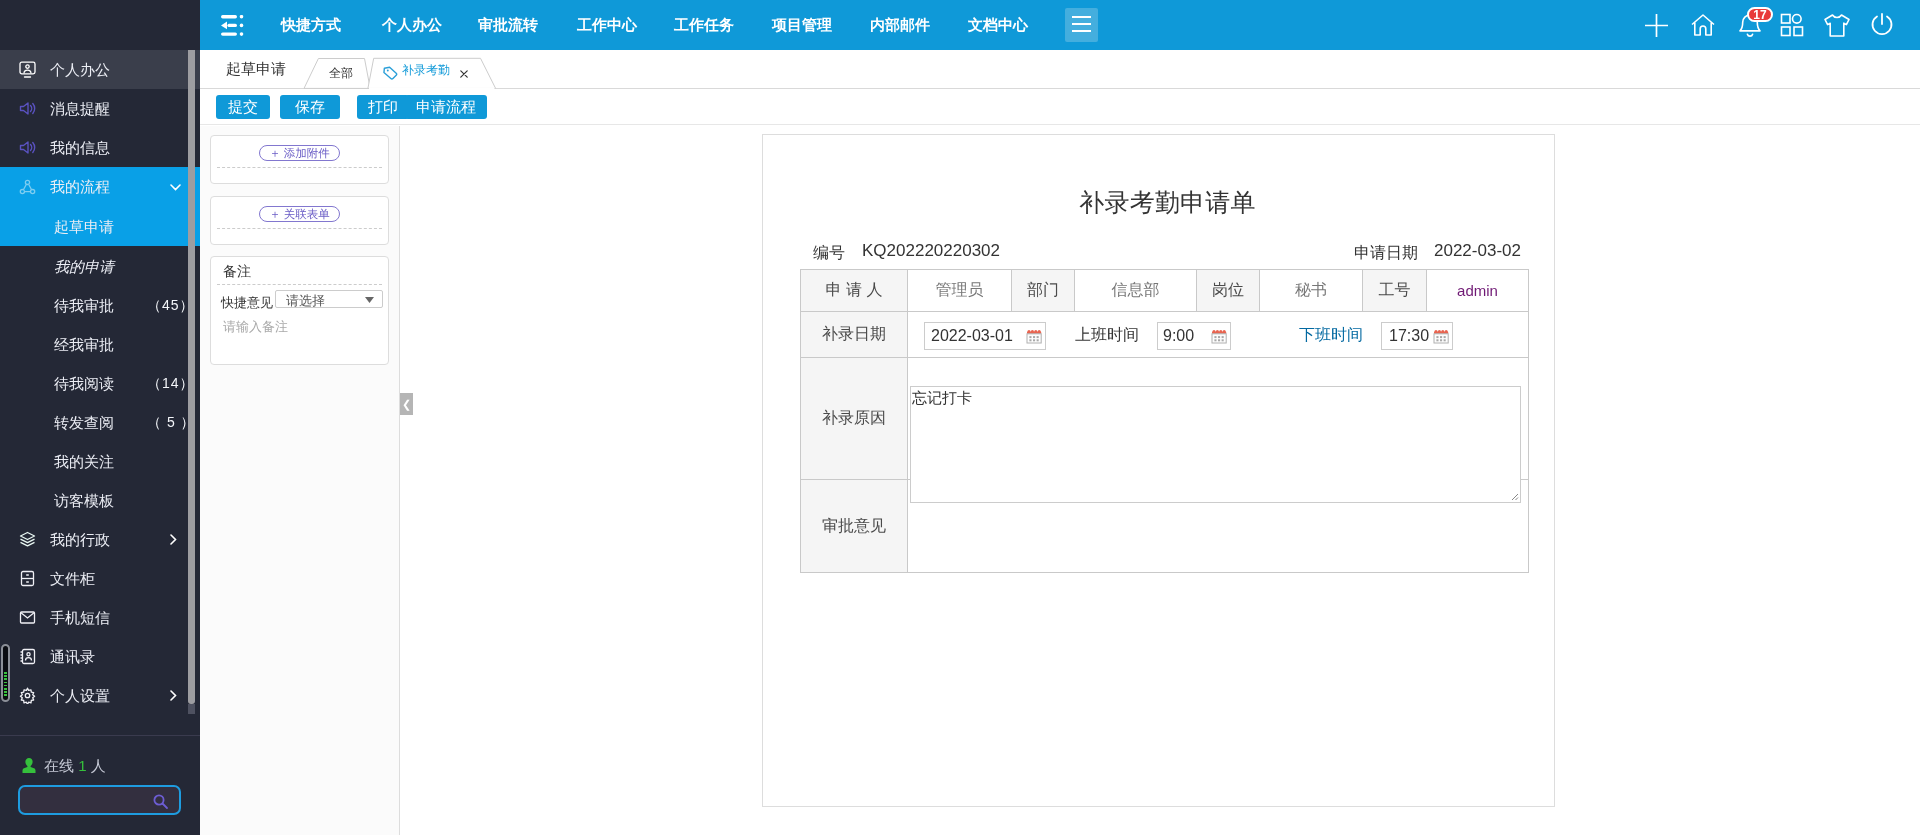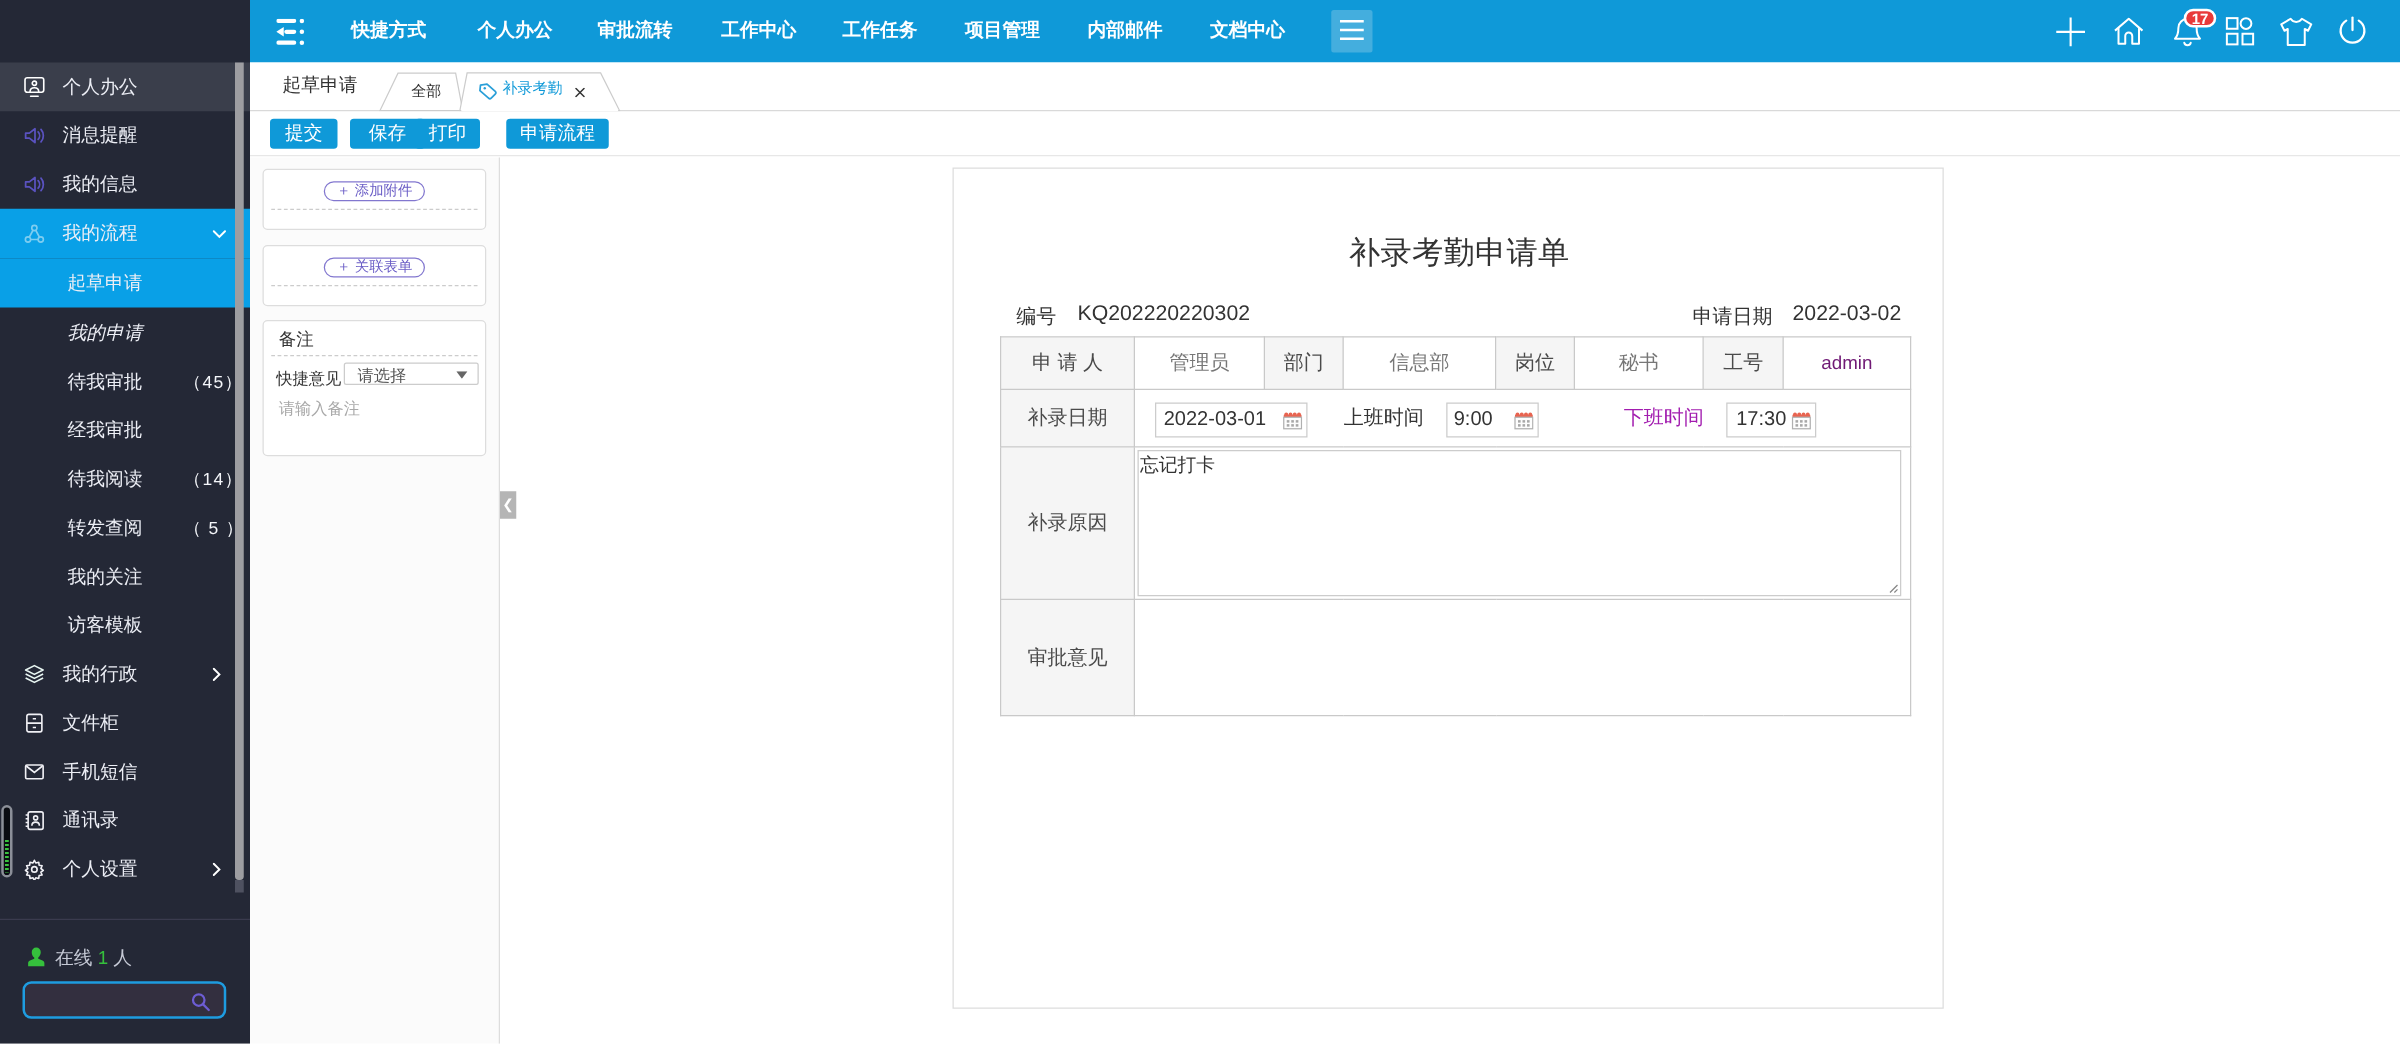--- a/index.html
+++ b/index.html
@@ -57,21 +57,21 @@
   #ftitle { position:absolute; left:9px; top:53px; width:100%; text-align:center; font-size:25px; line-height:28px; color:#333; letter-spacing:0.2px; }
   .flbl { position:absolute; font-size:16px; color:#333; }
   .fval { position:absolute; font-size:17px; color:#333; }
   #ftable { position:absolute; left:37px; top:134px; border-collapse:collapse; table-layout:fixed; }
   #ftable td { border:1px solid #c9c9c9; font-size:16px; text-align:center; padding:0; }
   #ftable td.h { background:#f5f5f5; color:#4a4a4a; }
   #ftable td.v { color:#777; }
   .dinput { position:absolute; border:1px solid #ccc; background:#fff; font-size:16px; color:#333; }
   .dinput span { position:absolute; left:9px; top:50%; transform:translateY(-50%); }
   .dinput svg { position:absolute; right:3px; top:50%; transform:translateY(-50%); }
-  #fta { position:absolute; border:1px solid #ccc; background:#fff; font-size:15px; color:#333; text-align:left; }
+  #fta { position:absolute; border:1px solid #ccc; background:#fff; font-size:15px; color:#333; text-align:left;margin-top:26px; }
 </style>
 </head>
 <body>
 
 <div id="sidebar">
   <div id="menu">
     <div class="mrow" style="top:50px;background:#3a3e4b;">
       <svg class="ico" viewBox="0 0 17 17">
           <g fill="none" stroke="#fff" stroke-width="1.3">
             <rect x="1" y="1.2" width="15" height="11.6" rx="1.8"></rect>
@@ -295,21 +295,21 @@
     <circle cx="5.4" cy="5.2" r="1.1" fill="#2a9fd8"></circle>
   </svg>
   <svg style="position:absolute;left:260px;top:20px" width="8" height="8" viewBox="0 0 8 8">
     <path d="M0.8 0.8 L7.2 7.2 M7.2 0.8 L0.8 7.2" stroke="#333" stroke-width="1.2" stroke-linecap="round"></path>
   </svg>
 </div>
 
 <div id="toolbar">
   <div class="tbtn" style="left:16px;width:54px;">提交</div>
   <div class="tbtn" style="left:80px;width:60px;">保存</div>
-  <div class="tbtn" style="left:132px;width:52px;">打印</div>
+  <div class="tbtn" style="left:157px;width:52px;">打印</div>
   <div class="tbtn" style="left:205px;width:82px;">申请流程</div>
 </div>
 
 <div id="lpanel">
   <div class="lbox" style="top:9px;height:49px;">
     <div class="pillbtn">＋ 添加附件</div>
     <div class="dashline" style="top:31px"></div>
   </div>
   <div class="lbox" style="top:70px;height:49px;">
     <div class="pillbtn">＋ 关联表单</div>
@@ -397,21 +397,21 @@
                     <rect x="3.4" y="8.1" width="2.1" height="2"></rect>
                     <rect x="7" y="8.1" width="2.1" height="2"></rect>
                     <rect x="10.6" y="8.1" width="2.1" height="2"></rect>
                     <rect x="3.4" y="11.3" width="2.1" height="2"></rect>
                     <rect x="7" y="11.3" width="2.1" height="2"></rect>
                     <rect x="10.6" y="11.3" width="2.1" height="2"></rect>
                   </g>
                 </g>
               </svg>
         </div>
-        <div style="position:absolute;left:391px;top:0;height:46px;line-height:46px;font-size:16px;color:#a21caf;">下班时间</div>
+        <div style="position:absolute;left:391px;top:0;height:46px;line-height:46px;font-size:16px;color:#0369a1;">下班时间</div>
         <div class="dinput" style="left:473px;top:10px;width:72px;height:28px;">
               <span style="left:7px">17:30</span>
           <svg width="16" height="16" viewBox="0 0 16 16">
                 <g>
                   <circle cx="3" cy="3.6" r="1.6" fill="#e86450"></circle>
                   <circle cx="6.4" cy="3.6" r="1.6" fill="#e86450"></circle>
                   <circle cx="9.8" cy="3.6" r="1.6" fill="#e86450"></circle>
                   <circle cx="13.2" cy="3.6" r="1.6" fill="#e86450"></circle>
                   <rect x="1" y="3.9" width="14.2" height="1.9" fill="#e86450"></rect>
                   <rect x="1" y="5.8" width="14.2" height="9.2" fill="#fdfdfd" stroke="#b0b0b0" stroke-width="1"></rect>

